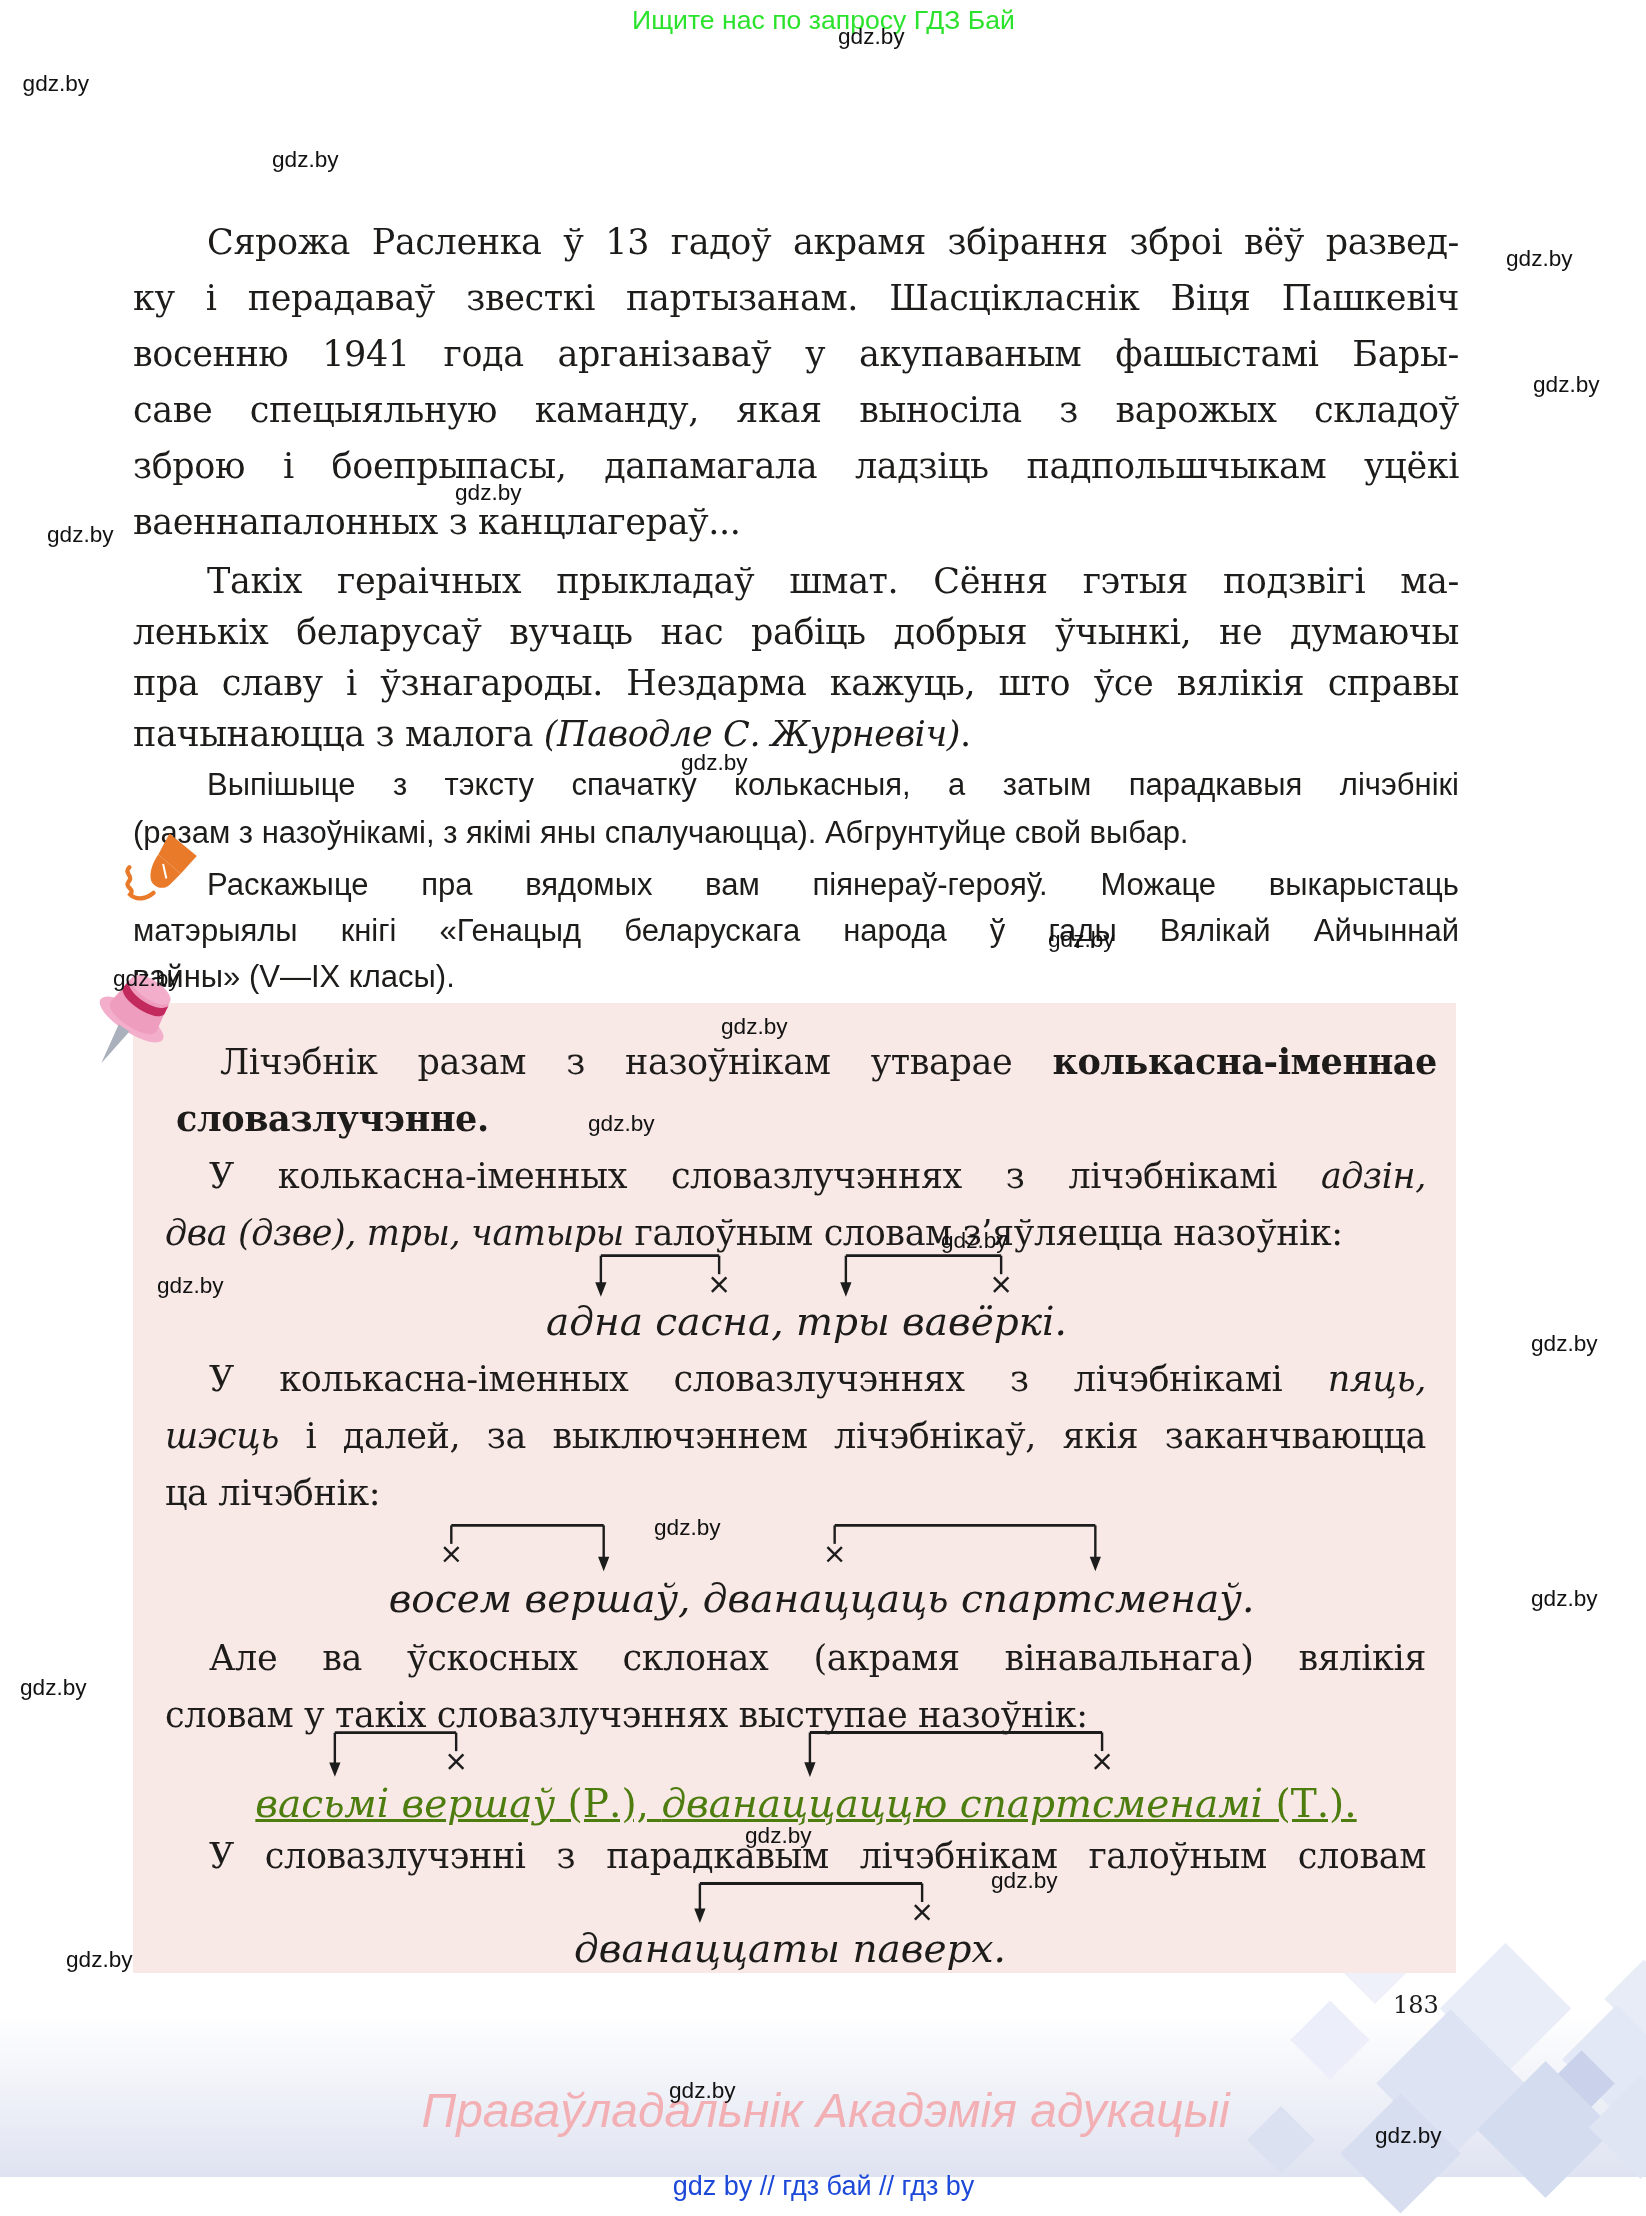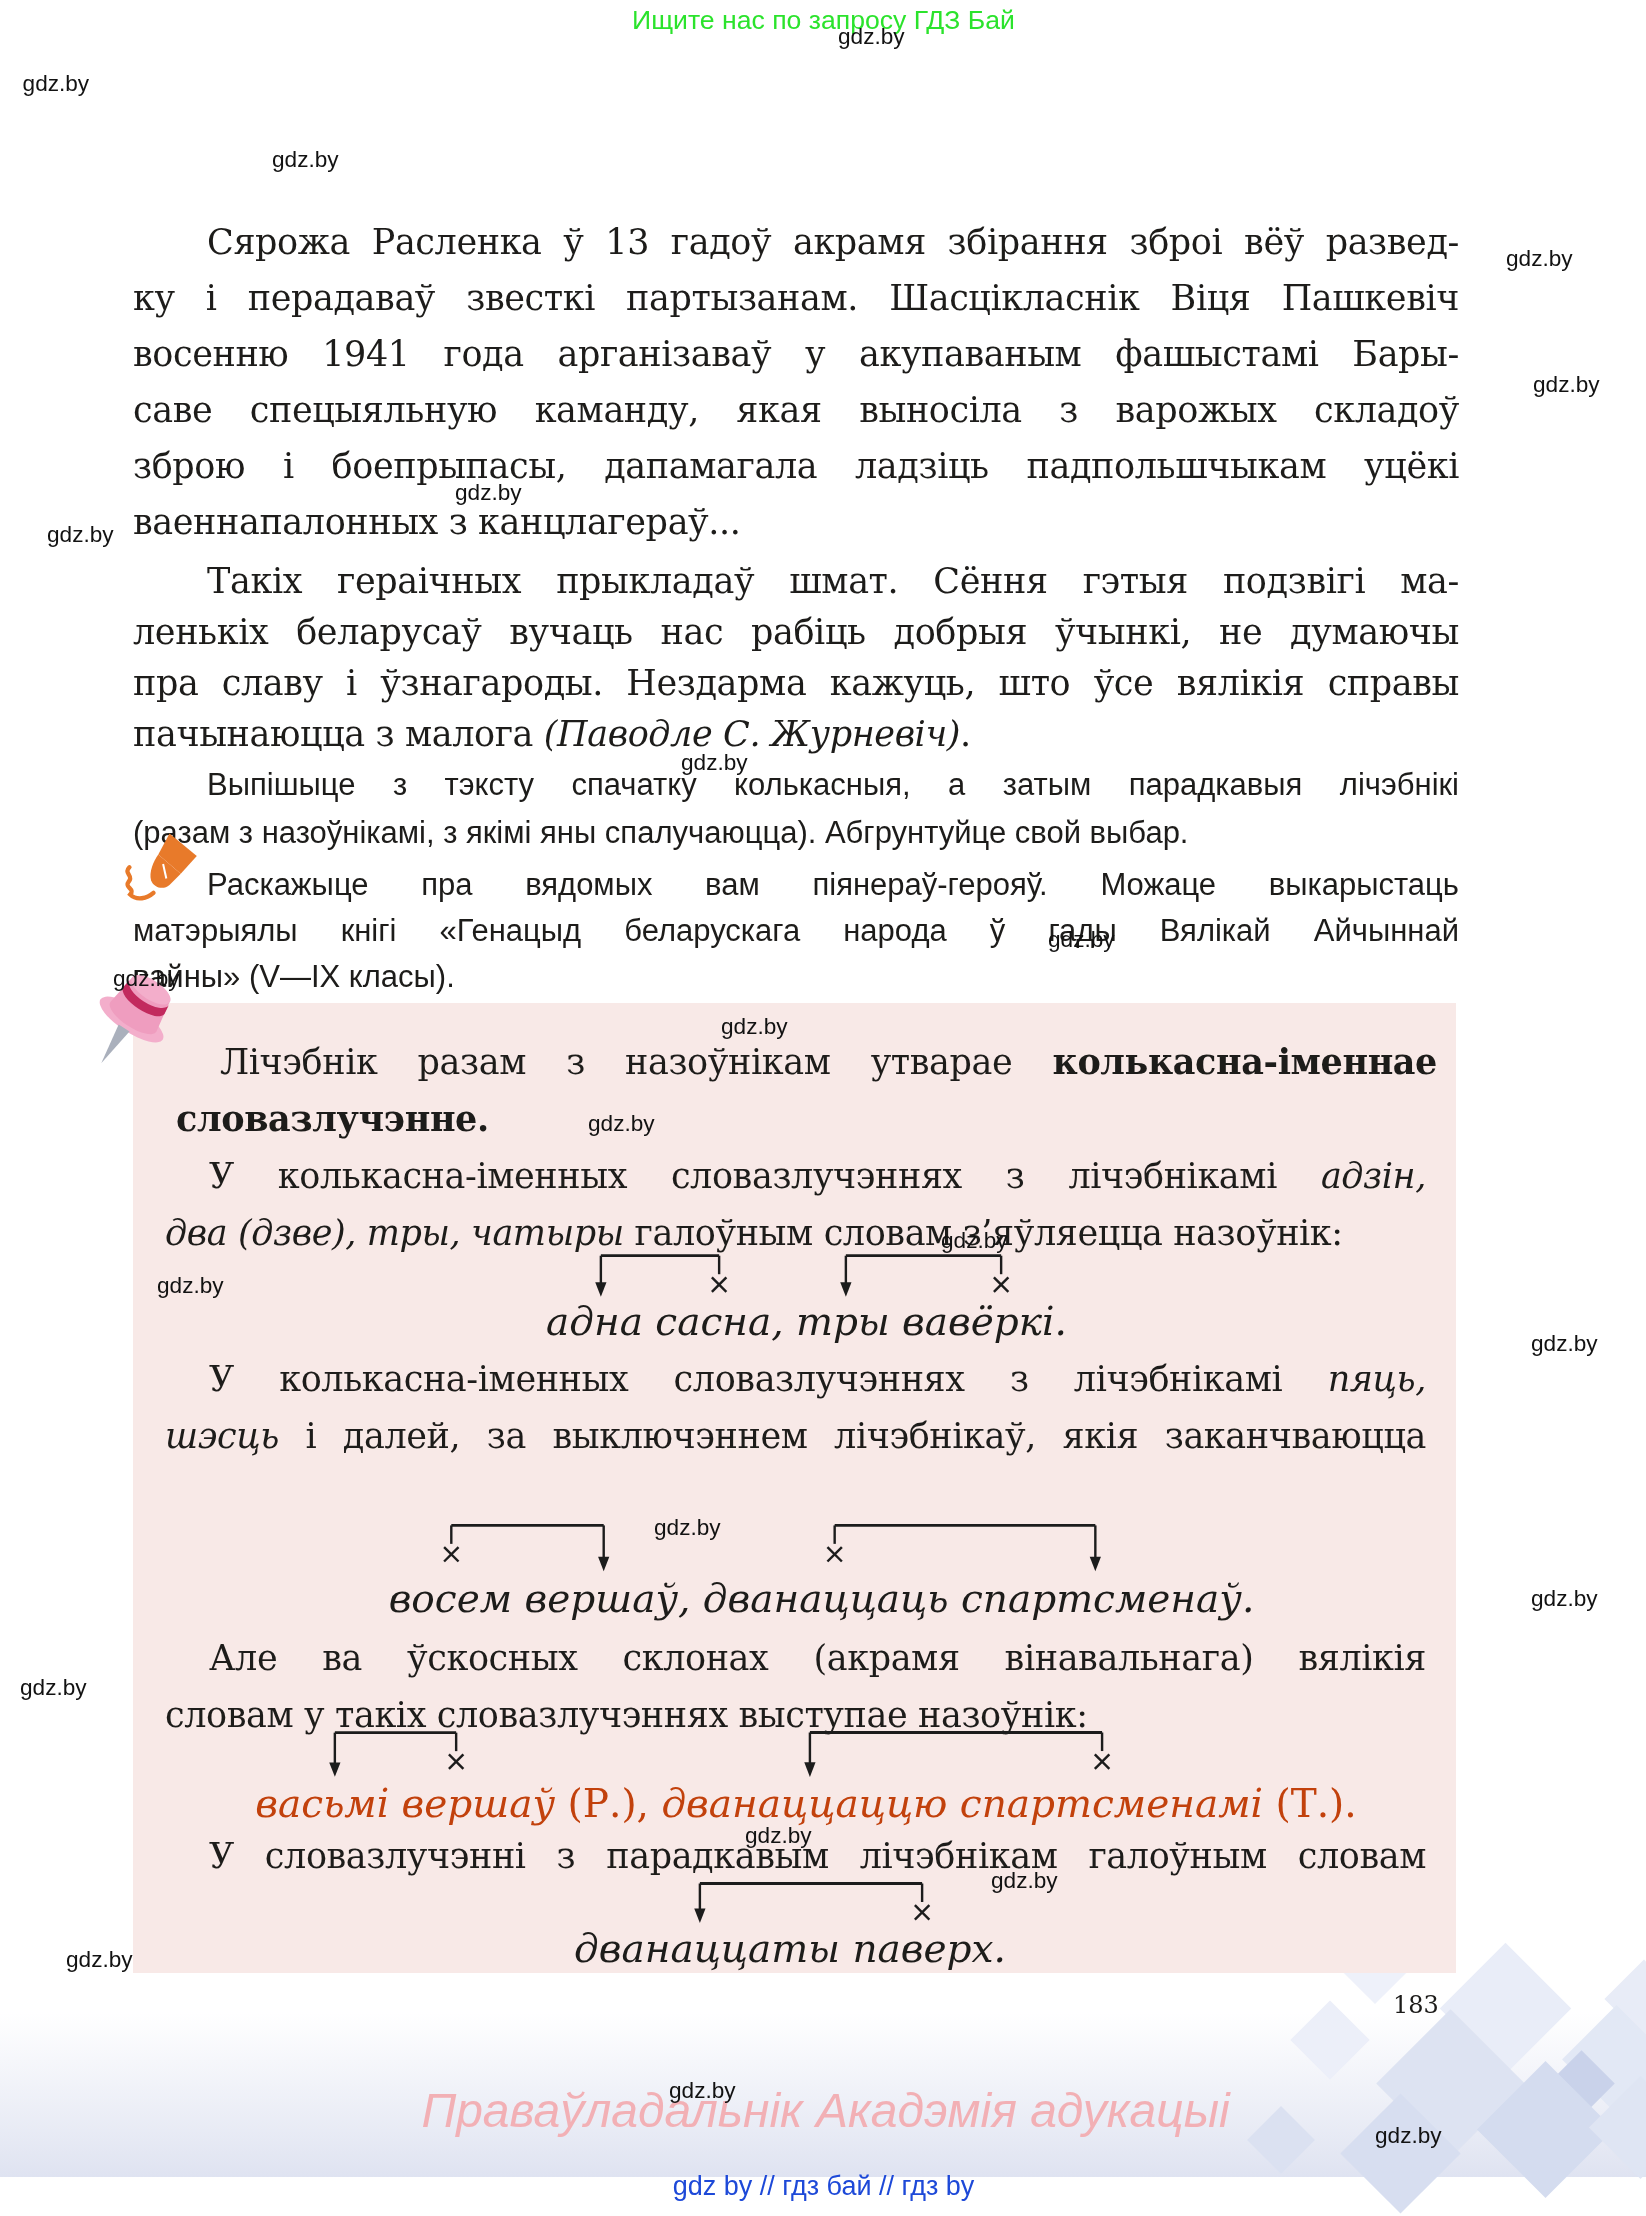--- a/index.html
+++ b/index.html
@@ -104,20 +104,21 @@
         <div class="ln j" style="height: 57px; text-indent: 44px;"><span class="">Лічэбнік разам з назоўнікам утварае </span><span class="seg-b">колькасна-іменнае</span></div>
         <div class="ln" style="height: 57px;"><span class="seg-b">словазлучэнне.</span></div>
       </div>
       <div class="blk f-serif" style="left: 165px; top: 1148px; width: 1261px; font-size: 35px; line-height: 57px; color: rgb(29, 28, 26);">
         <div class="ln j" style="height: 57px; text-indent: 44px;"><span class="">У колькасна-іменных словазлучэннях з лічэбнікамі </span><span class="seg-i">адзін,</span></div>
         <div class="ln" style="height: 57px;"><span class="seg-i">два (дзве), тры, чатыры </span><span class="">галоўным словам з’яўляецца назоўнік:</span></div>
       </div>
       <div class="blk f-serif" style="left: 165px; top: 1351px; width: 1261px; font-size: 35px; line-height: 57px; color: rgb(29, 28, 26);">
         <div class="ln j" style="height: 57px; text-indent: 44px;"><span class="">У колькасна-іменных словазлучэннях з лічэбнікамі </span><span class="seg-i">пяць,</span></div>
         <div class="ln j" style="height: 57px;"><span class="seg-i">шэсць</span><span class=""> і далей, за выключэннем лічэбнікаў, якія заканчваюцца</span></div>
+        <div class="ln" style="height: 57px;"><span class="">ца лічэбнік:</span></div>
       </div>
       <div class="blk f-serif" style="left: 165px; top: 1630px; width: 1261px; font-size: 35px; line-height: 57px; color: rgb(29, 28, 26);">
         <div class="ln j" style="height: 57px; text-indent: 44px;"><span class="">Але ва ўскосных склонах (акрамя вінавальнага) вялікія</span></div>
         <div class="ln" style="height: 57px;"><span class="">словам у такіх словазлучэннях выступае назоўнік:</span></div>
       </div>
       <div class="blk f-serif" style="left: 165px; top: 1829px; width: 1261px; font-size: 35px; line-height: 55px; color: rgb(29, 28, 26);">
         <div class="ln j" style="height: 55px; text-indent: 44px;"><span class="">У словазлучэнні з парадкавым лічэбнікам галоўным словам</span></div>
       </div>
       <div class="diagtext" style="left: 484px; top: 1299px; width: 645px; font-size: 39px; color: rgb(29, 28, 26);"><span class="">адна сасна, тры вавёркі.</span></div>
       <div class="bracket" style="left: 588px; top: 1253px; width: 144px; height: 73px;"><svg width="144" height="73" viewBox="0 0 179 90">
@@ -146,21 +147,21 @@
           <line x1="25" y1="30" x2="7" y2="48" stroke="#1c1c1c" stroke-width="3"></line>
         </svg></div>
       <div class="bracket" style="left: 821px; top: 1523px; width: 288px; height: 77px;"><svg width="288" height="77" viewBox="0 0 357 96">
           <line x1="341" y1="3" x2="16" y2="3" stroke="#1c1c1c" stroke-width="3.5"></line>
           <line x1="341" y1="3" x2="341" y2="46" stroke="#1c1c1c" stroke-width="3"></line>
           <polygon points="334,42 348,42 341,60" fill="#1c1c1c"></polygon>
           <line x1="16" y1="3" x2="16" y2="26" stroke="#1c1c1c" stroke-width="3"></line>
           <line x1="7" y1="30" x2="25" y2="48" stroke="#1c1c1c" stroke-width="3"></line>
           <line x1="25" y1="30" x2="7" y2="48" stroke="#1c1c1c" stroke-width="3"></line>
         </svg></div>
-      <div class="diagtext" style="left: 242px; top: 1781px; width: 1128px; font-size: 39px; color: #c2410c;"><span class="">васьмі вершаў</span><span class="seg-n" style="font-style: normal;"> (Р.), </span><span class="">дванаццаццю спартсменамі</span><span class="seg-n" style="font-style: normal;"> (Т.).</span></div>
+      <div class="diagtext" style="left: 242px; top: 1781px; width: 1128px; font-size: 39px; color: #4d7c0f; text-decoration: underline;"><span class="">васьмі вершаў</span><span class="seg-n" style="font-style: normal;"> (Р.), </span><span class="">дванаццаццю спартсменамі</span><span class="seg-n" style="font-style: normal;"> (Т.).</span></div>
       <div class="bracket" style="left: 322px; top: 1730px; width: 147px; height: 76px;"><svg width="147" height="76" viewBox="0 0 183 94">
           <line x1="16" y1="3" x2="167" y2="3" stroke="#1c1c1c" stroke-width="3.5"></line>
           <line x1="16" y1="3" x2="16" y2="44" stroke="#1c1c1c" stroke-width="3"></line>
           <polygon points="9,40 23,40 16,58" fill="#1c1c1c"></polygon>
           <line x1="167" y1="3" x2="167" y2="26" stroke="#1c1c1c" stroke-width="3"></line>
           <line x1="158" y1="30" x2="176" y2="48" stroke="#1c1c1c" stroke-width="3"></line>
           <line x1="176" y1="30" x2="158" y2="48" stroke="#1c1c1c" stroke-width="3"></line>
         </svg></div>
       <div class="bracket" style="left: 797px; top: 1730px; width: 318px; height: 76px;"><svg width="318" height="76" viewBox="0 0 394 94">
           <line x1="16" y1="3" x2="378" y2="3" stroke="#1c1c1c" stroke-width="3.5"></line>

